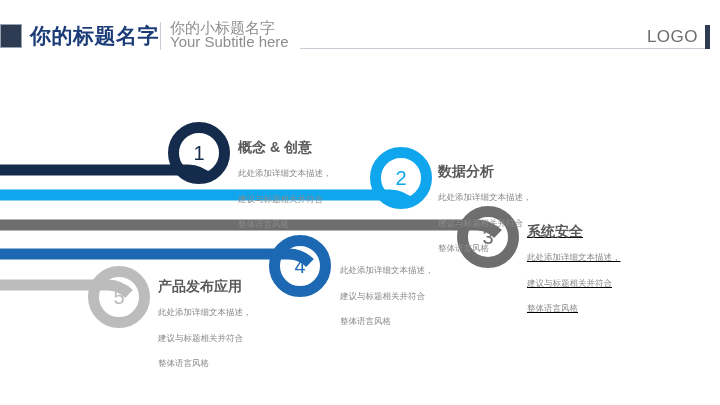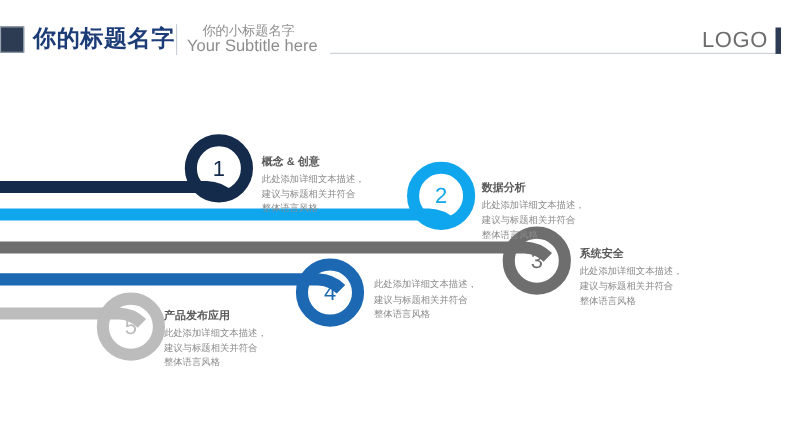--- a/index.html
+++ b/index.html
@@ -59,45 +59,44 @@
     height: 28px;
     background: #c9ced6;
   }
   #subtitle-block {
     position: absolute;
     left: 170px;
     top: 21px;
     width: 130px;
   }
   #subtitle-cn {
-    font-size: 12px;
+    font-size: 15px;
     color: #8d8d8d;
     line-height: 14px;
     white-space: nowrap;
-    margin-left: 14px;
   }
   #subtitle-en {
     font-size: 15px;
     color: #8d8d8d;
     line-height: 14px;
     white-space: nowrap;
   }
   #header-rule {
     position: absolute;
     left: 300px;
     top: 48px;
     width: 410px;
     height: 1px;
     background: #c9ced6;
   }
   #logo-text {
     position: absolute;
     right: 22px;
     top: 27px;
-    font-size: 20px;
+    font-size: 17px;
     color: #6d6d6d;
     letter-spacing: 0.5px;
     line-height: 20px;
   }
   #logo-bar {
     position: absolute;
     right: 10px;
     top: 25px;
     width: 5px;
     height: 24px;
@@ -120,32 +119,33 @@
   .step-num {
     font-family: "Liberation Sans", "DejaVu Sans", sans-serif;
     font-size: 20px;
     text-anchor: middle;
     dominant-baseline: middle;
   }
   .text-block {
     position: absolute;
   }
   .step-title {
-    font-size: 10px;
+    font-size: 14px;
     font-weight: bold;
     color: #595959;
     line-height: 15px;
     white-space: nowrap;
     margin-bottom: 1px;
   }
   .step-body {
     font-size: 8.5px;
     color: #8a8a8a;
     line-height: 13.5px;
     white-space: nowrap;
+    margin-top: 12px;
   }
 </style>
 </head>
 <body>
 
 <div id="slide">
 
   <div id="header">
 
     <div id="title-swatch"></div>
@@ -208,34 +208,34 @@
       <div class="step-body">整体语言风格</div>
     </div>
 
     <div class="text-block" style="left:438px; top:93px;font-family:Liberation Mono, monospace;">
       <div class="step-title">数据分析</div>
       <div class="step-body">此处添加详细文本描述，</div>
       <div class="step-body">建议与标题相关并符合</div>
       <div class="step-body">整体语言风格</div>
     </div>
 
-    <div class="text-block" style="left:527px; top:152px;">
+    <div class="text-block" style="left:527px; top:152px;text-decoration:underline;">
       <div class="step-title">系统安全</div>
       <div class="step-body">此处添加详细文本描述，</div>
       <div class="step-body">建议与标题相关并符合</div>
       <div class="step-body">整体语言风格</div>
     </div>
 
     <div class="text-block" style="left:340px; top:180px;">
       <div class="step-body">此处添加详细文本描述，</div>
       <div class="step-body">建议与标题相关并符合</div>
       <div class="step-body">整体语言风格</div>
     </div>
 
-    <div class="text-block" style="left:149px; top:208px;">
+    <div class="text-block" style="left:158px; top:208px;font-family:Liberation Mono, monospace;">
       <div class="step-title">产品发布应用</div>
       <div class="step-body">此处添加详细文本描述，</div>
       <div class="step-body">建议与标题相关并符合</div>
       <div class="step-body">整体语言风格</div>
     </div>
 
   </div>
 </div>
 
 </body></html>

